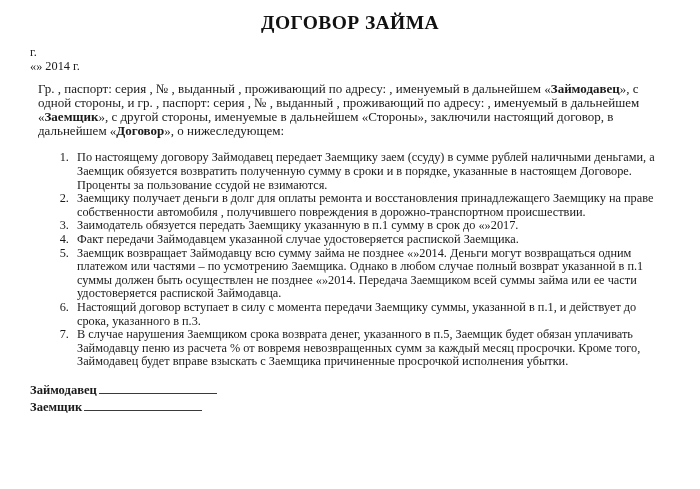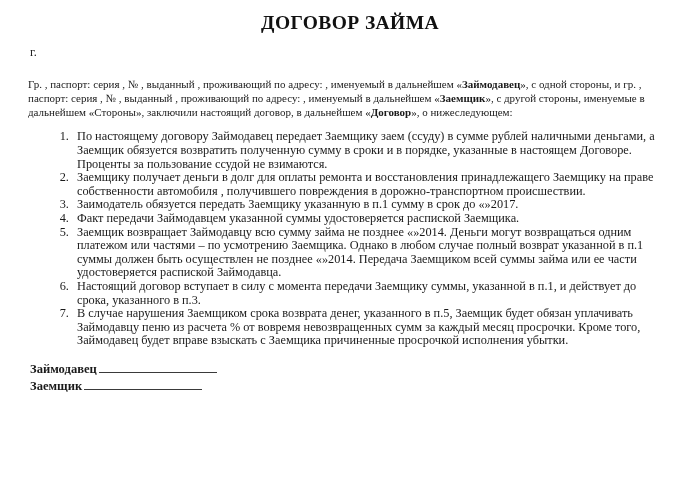--- a/index.html
+++ b/index.html
@@ -38,24 +38,24 @@
   .header-block {
     margin-top: 12px;
     padding-left: 30px;
     font-size: 12.3px;
     line-height: 14px;
   }
   .header-line {
     white-space: pre;
   }
   .intro {
-    margin-top: 18px;
-    padding-left: 28px;
+    margin-top: 9px;
+    padding-left: 38px;
     padding-right: 45px;
-    font-size: 11px;
+    font-size: 13px;
     line-height: 14px;
     text-align: left;
   }
   .clause-list {
     margin: 9px 0 0 0;
     padding-left: 72px;
     padding-right: 36px;
     font-size: 12.3px;
     line-height: 13.6px;
     list-style-position: outside;
@@ -88,29 +88,30 @@
 </style>
 </head>
 <body>
 
 <div class="page">
 
   <h1 class="doc-title">ДОГОВОР ЗАЙМА</h1>
 
   <div class="header-block">
     <div class="header-line">г.</div>
+    <div class="header-line">«» 2014 г.</div>
   </div>
 
   <p class="intro"><span>Гр. , паспорт: серия , № , выданный , проживающий по адресу: , именуемый в дальнейшем </span><span>«</span><b>Займодавец</b><span>»</span><span>, с одной стороны, и гр. , паспорт: серия , № , выданный , проживающий по адресу: , именуемый в дальнейшем </span><span>«</span><b>Заемщик</b><span>»</span><span>, с другой стороны, именуемые в дальнейшем «Стороны», заключили настоящий договор, в дальнейшем </span><span>«</span><b>Договор</b><span>»</span><span>, о нижеследующем:</span></p>
 
   <ol class="clause-list">
     <li>По настоящему договору Займодавец передает Заемщику заем (ссуду) в сумме рублей наличными деньгами, а Заемщик обязуется возвратить полученную сумму в сроки и в порядке, указанные в настоящем Договоре. Проценты за пользование ссудой не взимаются.</li>
     <li>Заемщику получает деньги в долг для оплаты ремонта и восстановления принадлежащего Заемщику на праве собственности автомобиля , получившего повреждения в дорожно-транспортном происшествии.</li>
     <li>Заимодатель обязуется передать Заемщику указанную в п.1 сумму в срок до «»2017.</li>
-    <li>Факт передачи Займодавцем указанной суммы удостоверяется распиской Заемщика.</li>
+    <li>Факт передачи Займодавцем указанной случае удостоверяется распиской Заемщика.</li>
     <li>Заемщик возвращает Займодавцу всю сумму займа не позднее «»2014. Деньги могут возвращаться одним платежом или частями – по усмотрению Заемщика. Однако в любом случае полный возврат указанной в п.1 суммы должен быть осуществлен не позднее «»2014. Передача Заемщиком всей суммы займа или ее части удостоверяется распиской Займодавца.</li>
     <li>Настоящий договор вступает в силу с момента передачи Заемщику суммы, указанной в п.1, и действует до срока, указанного в п.3.</li>
     <li>В случае нарушения Заемщиком срока возврата денег, указанного в п.5, Заемщик будет обязан уплачивать Займодавцу пеню из расчета % от вовремя невозвращенных сумм за каждый месяц просрочки. Кроме того, Займодавец будет вправе взыскать с Заемщика причиненные просрочкой исполнения убытки.</li>
   </ol>
 
   <div class="signatures">
     <div class="sig-row"><span>Займодавец</span><span class="sig-rule"></span></div>
     <div class="sig-row"><span>Заемщик</span><span class="sig-rule"></span></div>
   </div>
 

